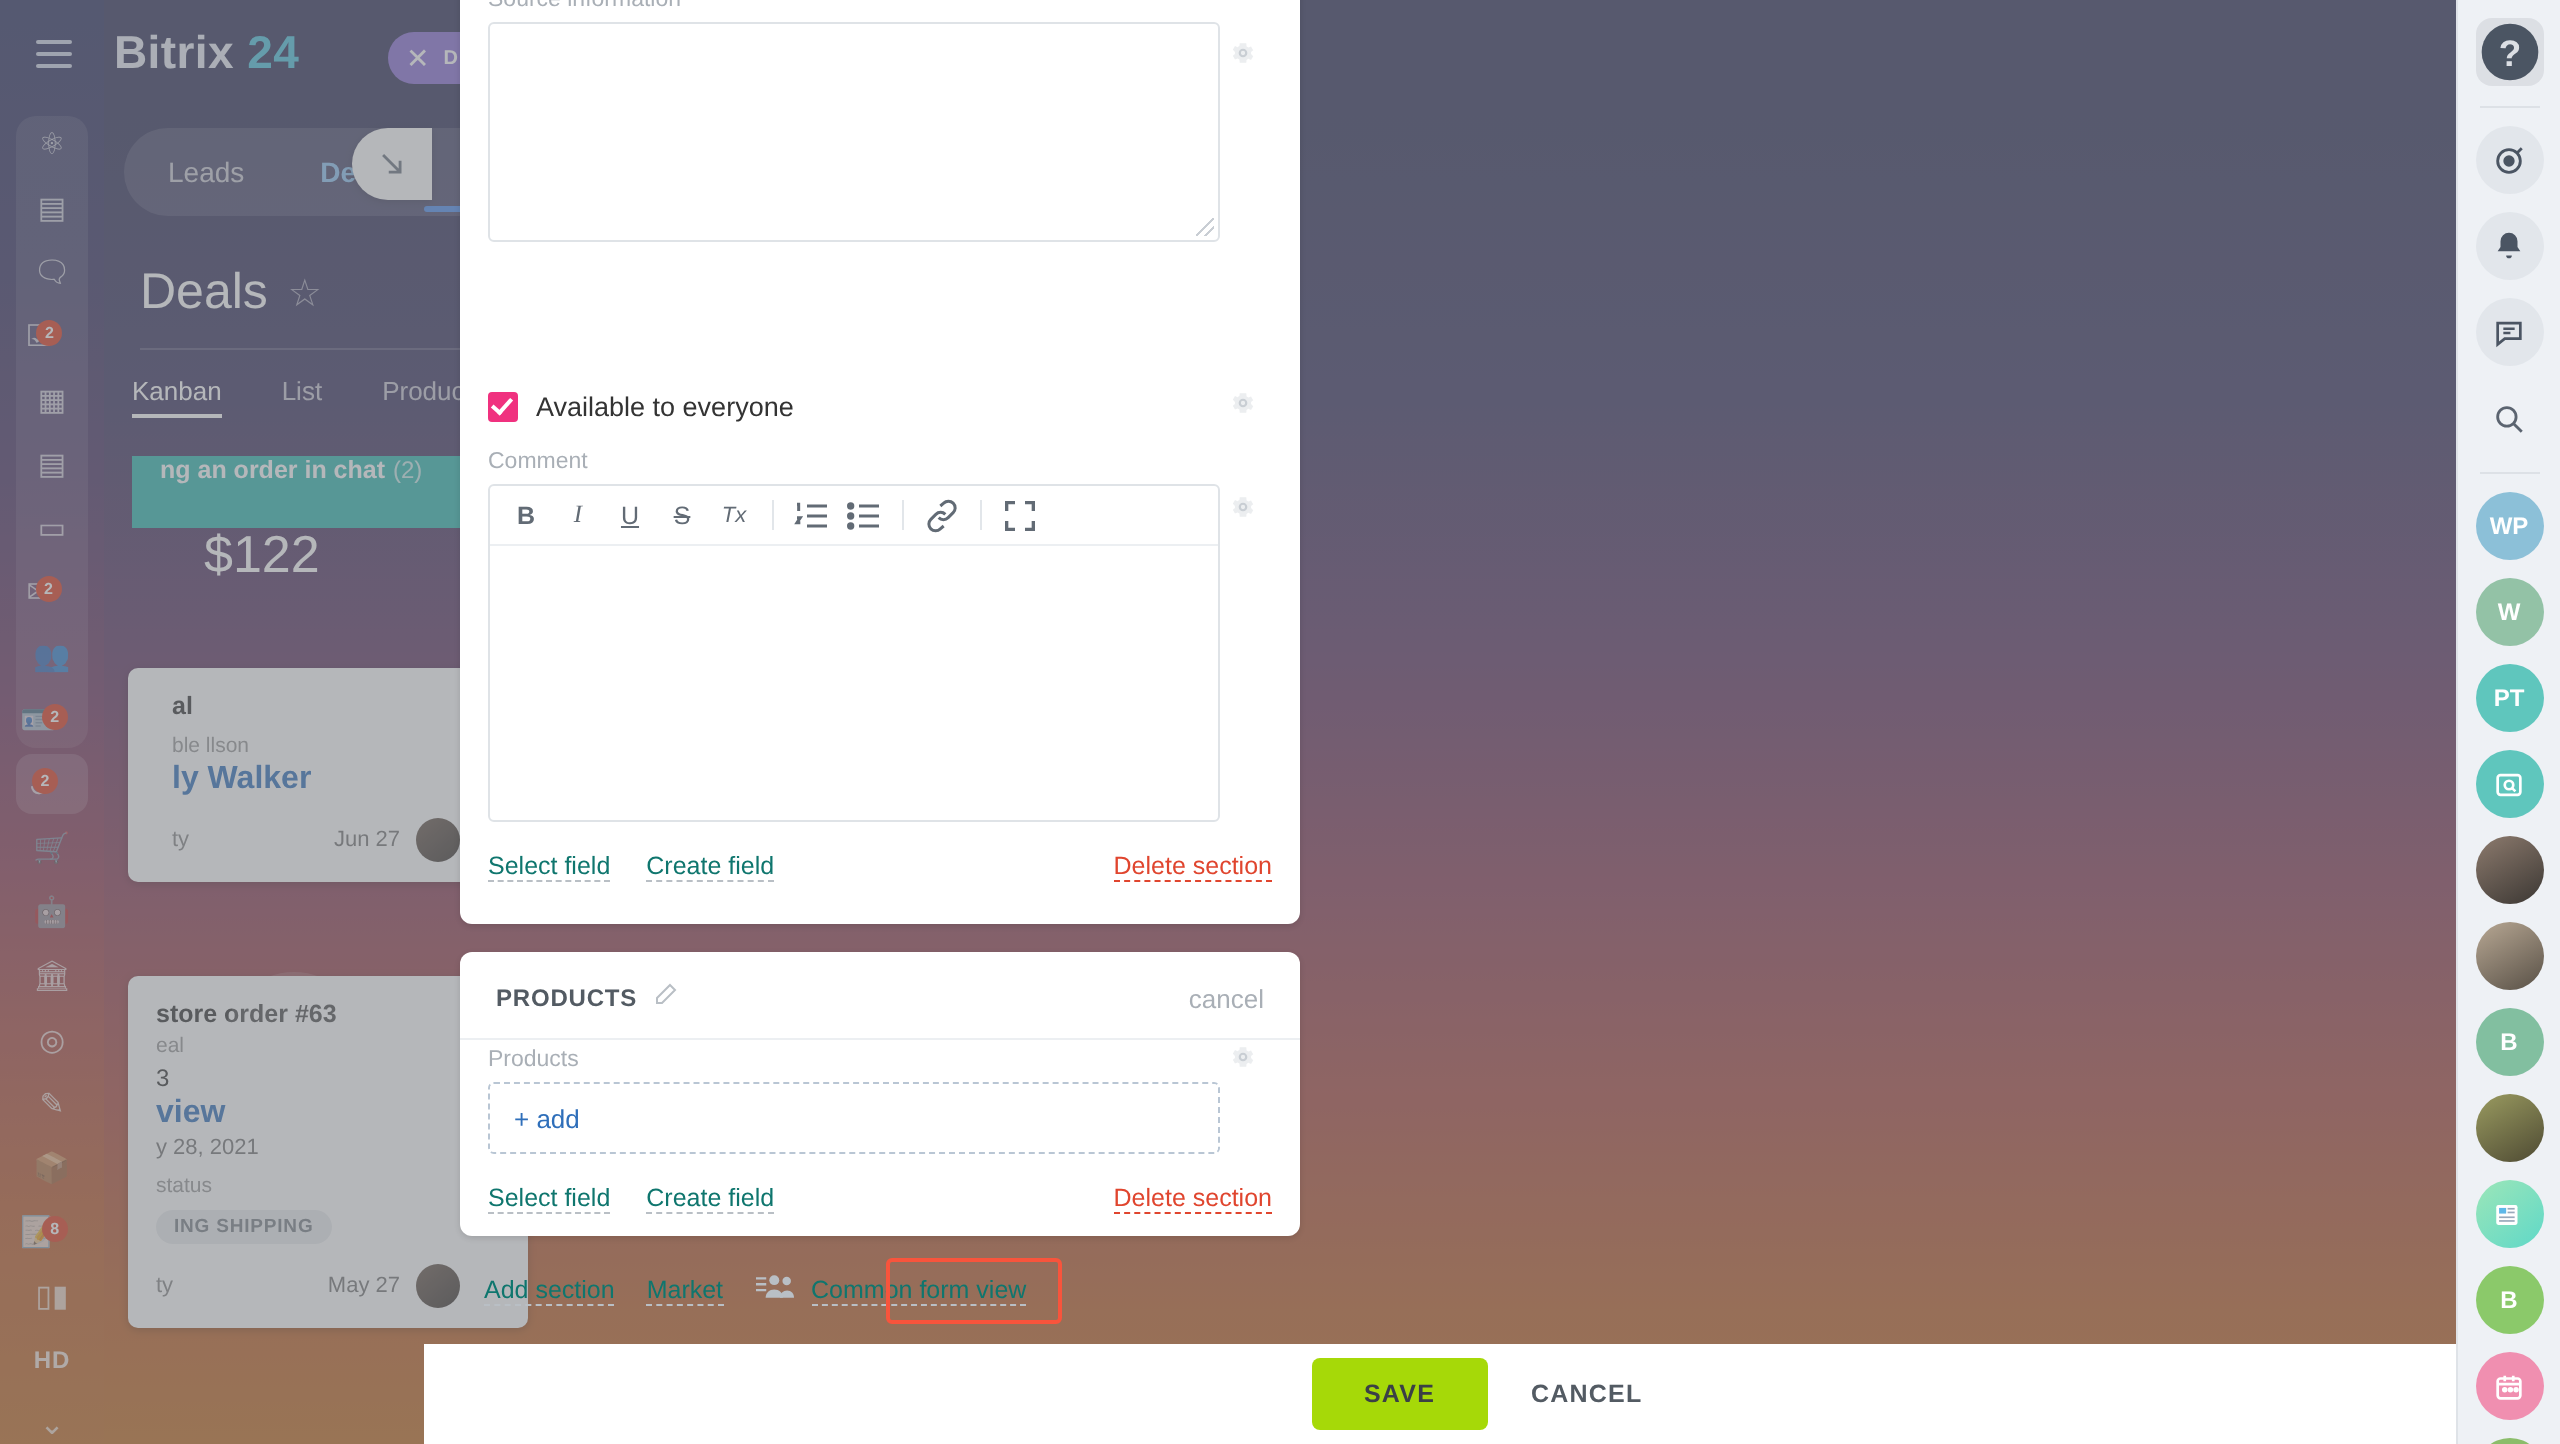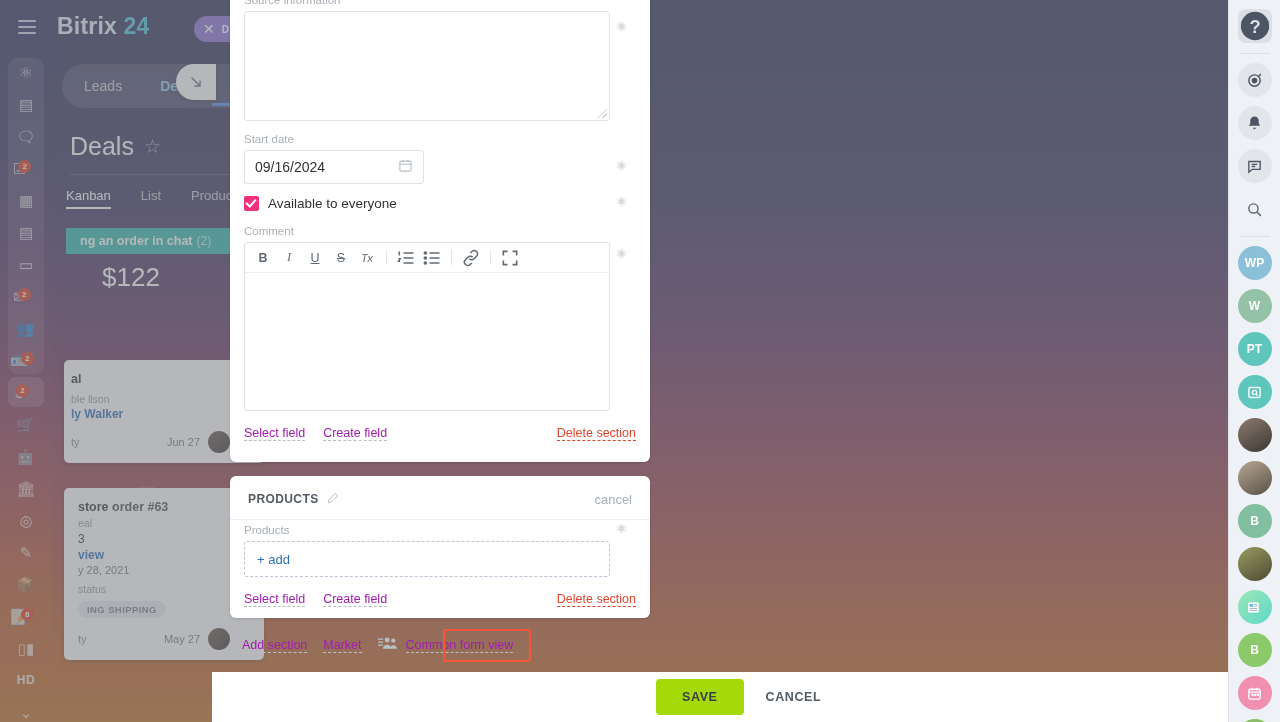--- a/index.html
+++ b/index.html
@@ -93,39 +93,39 @@
   .page-title .t { font-size: 25px; color: #fff; font-weight: 400; }
   .page-title .star { color: rgba(255,255,255,.55); font-size: 19px; }
   .title-rule { position: absolute; left: 18px; top: 118px; width: 400px; height: 1px; background: rgba(255,255,255,.18); }
 
   .view-tabs { position: absolute; left: 14px; top: 132px; display: flex; gap: 30px; align-items: center;}
   .view-tab { color: rgba(255,255,255,.72); font-size: 13px; position: relative; }
   .view-tab.sel { color: #fff; }
   .view-tab.sel::after { content: ""; position: absolute; left: 0; right: 0; bottom: -6px; height: 2px; background: #fff; }
 
   .stage-chip {
-    position: absolute; left: 14px; top: 172px; width: 190px; height: 26px;
+    position: absolute; left: 14px; top: 172px; width: 190px; height: 36px;
     background: #2fb8b0; border-radius: 0 13px 13px 0;
-    display: flex; align-items: center; padding-left: 14px;
+    display: flex; padding-left: 14px;
   }
   .stage-chip .n { color: #fff; font-size: 12.5px; font-weight: 700; }
   .stage-chip .c { color: rgba(255,255,255,.75); font-size: 12px; margin-left: 4px; }
 
   .col-amount { position: absolute; left: 50px; top: 206px; color: #fff; font-size: 26px; }
   .col-plus { position: absolute; left: 96px; top: 308px; color: #fff; font-size: 22px; }
 
   .deal-card {
     position: absolute; left: 12px; width: 200px; background: #fff;
     border-radius: 5px; box-shadow: 0 1px 4px rgba(0,0,0,.25);
   }
   .deal-card .dc-title { font-size: 12.5px; font-weight: 700; color: #333; }
   .deal-card .dc-sub { font-size: 10.5px; color: #999; margin-top: 3px; }
   .deal-card .dc-amt { font-size: 12px; color: #333; margin-top: 3px;}
   .deal-card .dc-lbl { font-size: 10.5px; color: #999; margin-top: 7px;}
-  .deal-card .dc-link { font-size: 12px; color: #2f6fba; font-weight: 700; margin-top: 2px;}
+  .deal-card .dc-link { font-size: 16px; color: #2f6fba; font-weight: 700; margin-top: 2px;}
   .deal-card .dc-date { font-size: 11px; color: #777; margin-top: 2px; }
   .dc-foot { display: flex; align-items: center; justify-content: space-between; margin-top: 10px; }
   .dc-foot .left { font-size: 11px; color: #888; }
   .dc-foot .right { display: flex; align-items: center; gap: 8px; font-size: 11px; color: #777;}
   .dc-avatar { width: 22px; height: 22px; border-radius: 50%;
     background: linear-gradient(140deg,#6b5a4e,#3a3430); }
   .dc-icons { position: absolute; right: 8px; top: 8px; display: flex; flex-direction: column; align-items: center; gap: 9px;}
   .dc-count { width: 20px; height: 20px; border-radius: 50%; background: #9aa0a6; color: #fff;
     font-size: 10px; display: flex; align-items: center; justify-content: center; font-weight: 600;}
   .dc-count.red { background: #e34a2a; }
@@ -183,21 +183,21 @@
 
   .editor { width: 366px; border: 1px solid #dfe3e7; border-radius: 3px; }
   .editor-tb { height: 30px; border-bottom: 1px solid #eceff2; display: flex; align-items: center;
     gap: 6px; padding: 0 8px; }
   .tb-btn { width: 20px; height: 20px; display: flex; align-items: center; justify-content: center;
     color: #626b75; font-size: 12.5px; }
   .tb-sep { width: 1px; height: 15px; background: #e2e6ea; margin: 0 3px; }
   .editor-body { height: 137px; }
 
   .row-actions { display: flex; align-items: center; justify-content: space-between; }
-  .lnk { font-size: 12.5px; color: #a21caf; border-bottom: 1px dashed #b9bfc5; cursor: pointer; }
+  .lnk { font-size: 12.5px; color: #0f766e; border-bottom: 1px dashed #b9bfc5; cursor: pointer; }
   .lnk.red { color: #e0452e; border-bottom-color: #e0452e; margin-left: 20px; }
   .lnk-group { display: flex; gap: 18px; }
 
   .sec-head { display: flex; align-items: center; justify-content: space-between;
     padding: 14px 18px 11px 18px; border-bottom: 1px solid #eceff2; }
   .sec-title { font-size: 12px; font-weight: 700; color: #535b63; letter-spacing: .4px; }
   .pencil svg { width: 12px; height: 12px; }
   .sec-cancel { font-size: 13px; color: #a9afb6; }
 
   .add-box { width: 366px; height: 36px; border: 1px dashed #b9c6d4; border-radius: 3px;
@@ -243,21 +243,21 @@
         <span class="view-tab">Products</span>
       </div>
 
       <div class="stage-chip">
         <span class="n">ng an order in chat</span>
         <span class="c">(2)</span>
       </div>
       <div class="col-amount">$122</div>
       <div class="col-plus">+</div>
 
-      <div class="deal-card" style="top:278px; padding:12px 34px 10px 7px;margin-top:26px;">
+      <div class="deal-card" style="top:278px; padding:12px 34px 10px 22px;">
         <div class="dc-title">al</div>
         <div class="dc-lbl">ble llson</div>
         <div class="dc-link">ly Walker</div>
         <div class="dc-foot">
           <span class="left">ty</span>
           <span class="right">
             <span>Jun 27</span>
             <span class="dc-avatar"></span>
           </span>
         </div>
@@ -404,38 +404,20 @@
           <div class="resize-grip"></div>
         </div>
         <span class="gear" style="top:26px;">
           <svg viewBox="0 0 24 24" fill="#c9ced4">
               <path d="M12 8a4 4 0 100 8 4 4 0 000-8zm0 6a2 2 0 110-4 2 2 0 010 4z"></path>
               <path d="M19.4 13a7.6 7.6 0 000-2l2-1.6-2-3.4-2.4 1a7.6 7.6 0 00-1.7-1L15 3H9l-.3 2.6a7.6 7.6 0 00-1.7 1l-2.4-1-2 3.4L4.6 11a7.6 7.6 0 000 2l-2 1.6 2 3.4 2.4-1a7.6 7.6 0 001.7 1L9 21h6l.3-2.6a7.6 7.6 0 001.7-1l2.4 1 2-3.4z" opacity=".35"></path>
             </svg>
         </span>
       </div>
 
-      <div style="position:absolute; left:14px; top:195px; width:392px;">
-        <div class="fld-label">Start date</div>
-        <div class="date-box">
-          <span class="date-val">09/16/2024</span>
-          <span class="cal-ic">
-            <svg viewBox="0 0 24 24" fill="none" stroke="#b9bfc5" stroke-width="1.8">
-                <rect x="3" y="5" width="18" height="16" rx="2"></rect>
-                <path d="M3 10h18M8 3v4M16 3v4"></path>
-              </svg>
-          </span>
-        </div>
-        <span class="gear" style="top:26px;">
-          <svg viewBox="0 0 24 24" fill="#c9ced4">
-              <path d="M12 8a4 4 0 100 8 4 4 0 000-8zm0 6a2 2 0 110-4 2 2 0 010 4z"></path>
-              <path d="M19.4 13a7.6 7.6 0 000-2l2-1.6-2-3.4-2.4 1a7.6 7.6 0 00-1.7-1L15 3H9l-.3 2.6a7.6 7.6 0 00-1.7 1l-2.4-1-2 3.4L4.6 11a7.6 7.6 0 000 2l-2 1.6 2 3.4 2.4-1a7.6 7.6 0 001.7 1L9 21h6l.3-2.6a7.6 7.6 0 001.7-1l2.4 1 2-3.4z" opacity=".35"></path>
-            </svg>
-        </span>
-      </div>
 
       <div style="position:absolute; left:14px; top:258px; width:392px;">
         <div class="chk-row">
           <span class="chk"></span>
           <span class="chk-lbl">Available to everyone</span>
         </div>
         <span class="gear" style="top:-1px;">
           <svg viewBox="0 0 24 24" fill="#c9ced4">
               <path d="M12 8a4 4 0 100 8 4 4 0 000-8zm0 6a2 2 0 110-4 2 2 0 010 4z"></path>
               <path d="M19.4 13a7.6 7.6 0 000-2l2-1.6-2-3.4-2.4 1a7.6 7.6 0 00-1.7-1L15 3H9l-.3 2.6a7.6 7.6 0 00-1.7 1l-2.4-1-2 3.4L4.6 11a7.6 7.6 0 000 2l-2 1.6 2 3.4 2.4-1a7.6 7.6 0 001.7 1L9 21h6l.3-2.6a7.6 7.6 0 001.7-1l2.4 1 2-3.4z" opacity=".35"></path>

